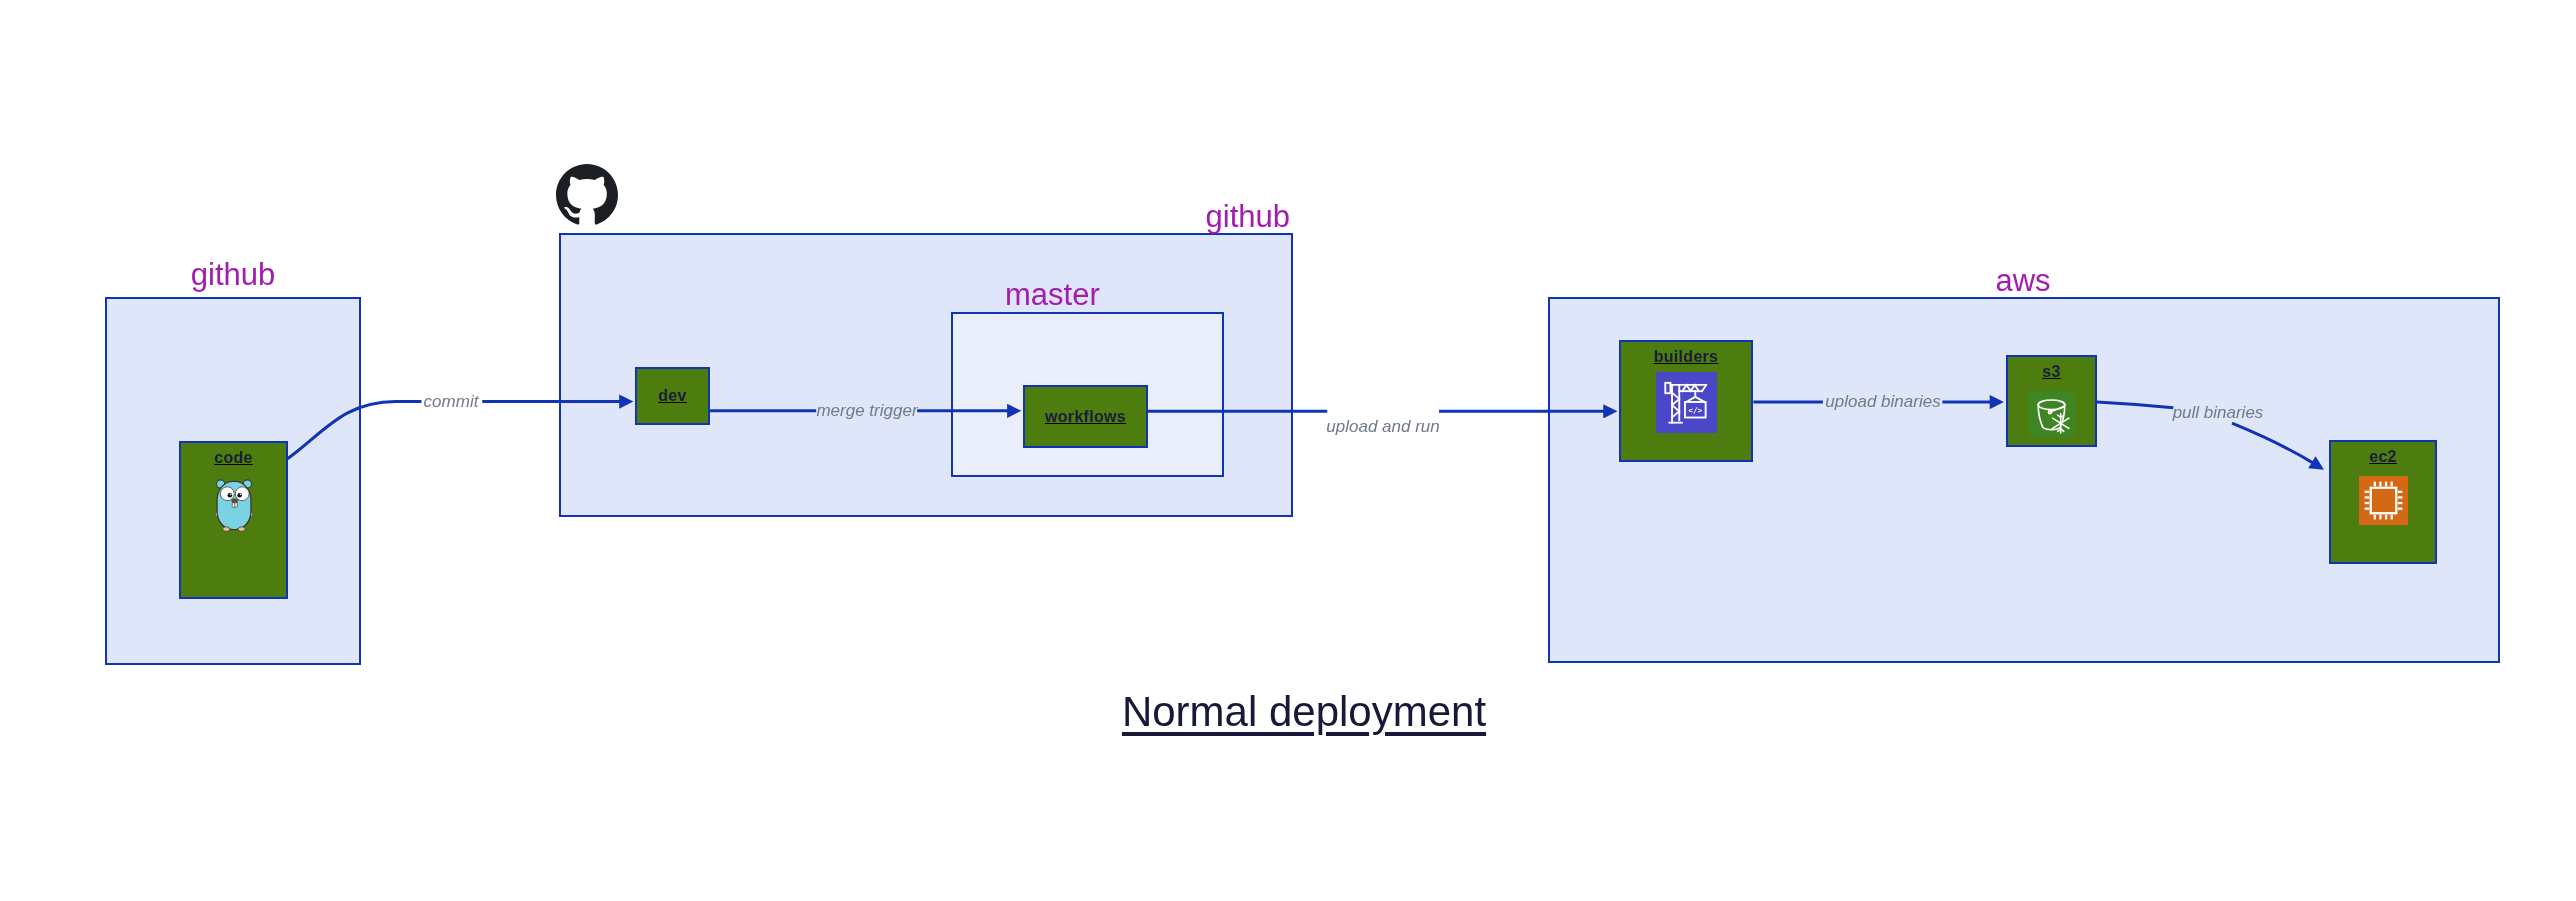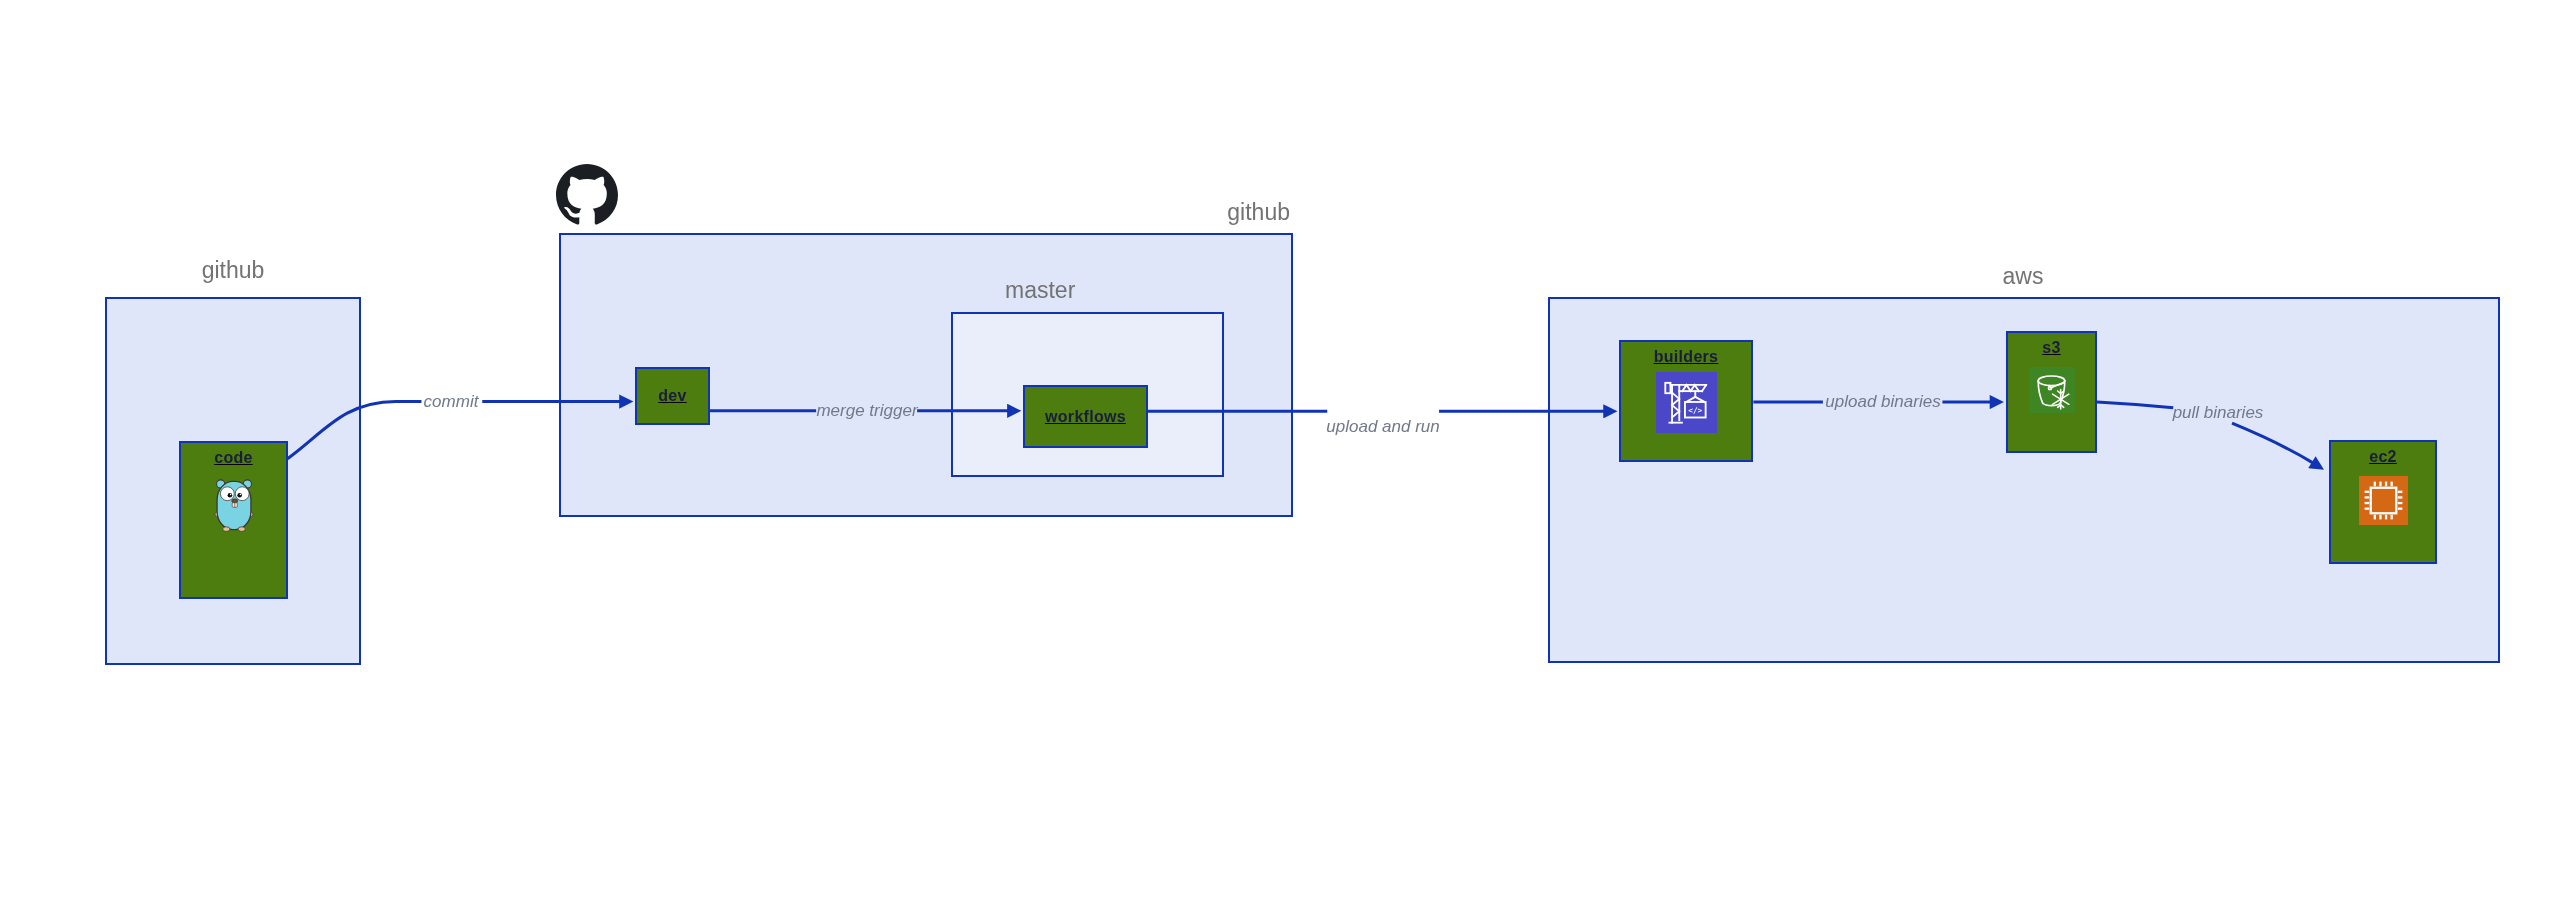--- a/index.html
+++ b/index.html
@@ -9,21 +9,21 @@
   .cbox { position:absolute; box-sizing:border-box; border:2.6px solid #1134b5; background:#e0e6f9; }
   .cbox.mid { background:#eaeefb; }
 
   .node { position:absolute; box-sizing:border-box; border:2.6px solid #1134b5; background:#4d7c0f;
           display:flex; flex-direction:column; align-items:center;text-decoration:underline; }
   .node.centered { justify-content:center; }
   .node-label { font-weight:bold; font-size:16px; color:#1a1d3a; letter-spacing:0.3px; }
   .node .node-label { margin-top:6.2px; }
   .node.centered .node-label { margin-top:0; }
 
-  .clabel { position:absolute; font-size:23px; color:#737373; white-space:nowrap; }
+  .clabel { position:absolute; font-size:31px; color:#a21caf; white-space:nowrap; }
 
   .edge-label { position:absolute; transform:translate(-50%,-50%); font-style:italic;
                 font-size:17px; color:#71798a; white-space:nowrap; }
 
   .overlay { position:absolute; left:0; top:0; width:2604px; height:902px; pointer-events:none; }
 
   .title { position:absolute; left:1304px; top:688px; transform:translateX(-50%);
            font-size:42px; color:#161a38; white-space:nowrap;
            text-decoration:underline; text-decoration-thickness:3.6px; text-underline-offset:6.2px; }
 
@@ -97,21 +97,21 @@
           <polyline points="51,37 59,25 67,37 75,25 83,37"></polyline>
           <line x1="76" y1="37" x2="76" y2="48"></line>
           <polyline points="58,58 76,48 94,58"></polyline>
           <rect x="56" y="58" width="40" height="30"></rect>
         </g>
         <text x="76" y="79" text-anchor="middle" fill="#ffffff" font-family="DejaVu Sans Mono, monospace" font-size="15" font-weight="bold">&lt;/&gt;</text>
       </svg>
     </div>
   </div>
 
-  <div class="node" style="left:2006px; top:331px; width:91px; height:122px">
+  <div class="node" style="left:2006px; top:355px; width:91px; height:92px">
     <div class="node-label">s3</div>
     <div class="icon-wrap" style="margin-top:10.3px">
       <svg width="46" height="46" viewBox="0 0 90 90" aria-hidden="true">
         <rect width="90" height="90" fill="#3e8524"></rect>
         <g stroke="#ffffff" stroke-width="3.2" fill="none" stroke-linecap="round">
           <ellipse cx="44" cy="27" rx="26" ry="9.5"></ellipse>
           <path d="M18,27 C18,42 22,60 27,71"></path>
           <path d="M70,27 C70,42 66,60 61,71"></path>
           <path d="M27,71 C33,77 55,77 61,71"></path>
           <line x1="42" y1="41" x2="69" y2="30"></line>
@@ -180,15 +180,16 @@
       <path d="M4332,821 C4395,847 4448,873 4489,898" marker-end="url(#arrow)"></path>
     </g>
   </svg>
 
   <div class="edge-label" style="left:451px;  top:402px">commit</div>
   <div class="edge-label" style="left:867px; top:411px">merge trigger</div>
   <div class="edge-label" style="left:1383px; top:427px">upload and run</div>
   <div class="edge-label" style="left:1883px; top:402px">upload binaries</div>
   <div class="edge-label" style="left:2218px; top:413px">pull binaries</div>
 
+  <div class="title">Normal deployment</div>
 
 </div>
 
 
 </body></html>

